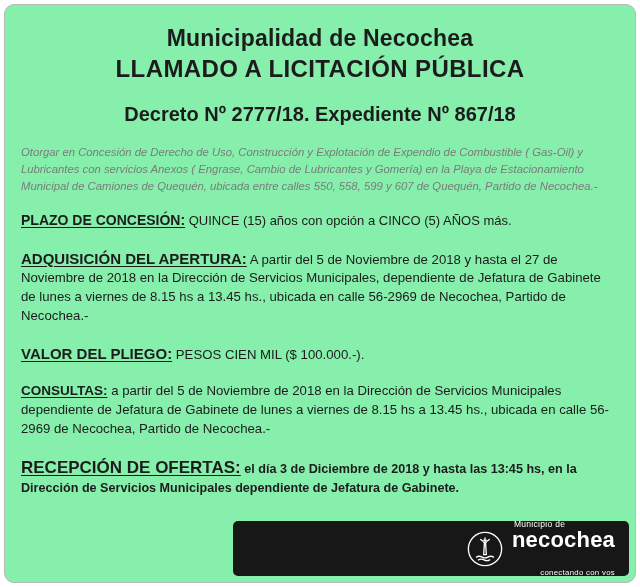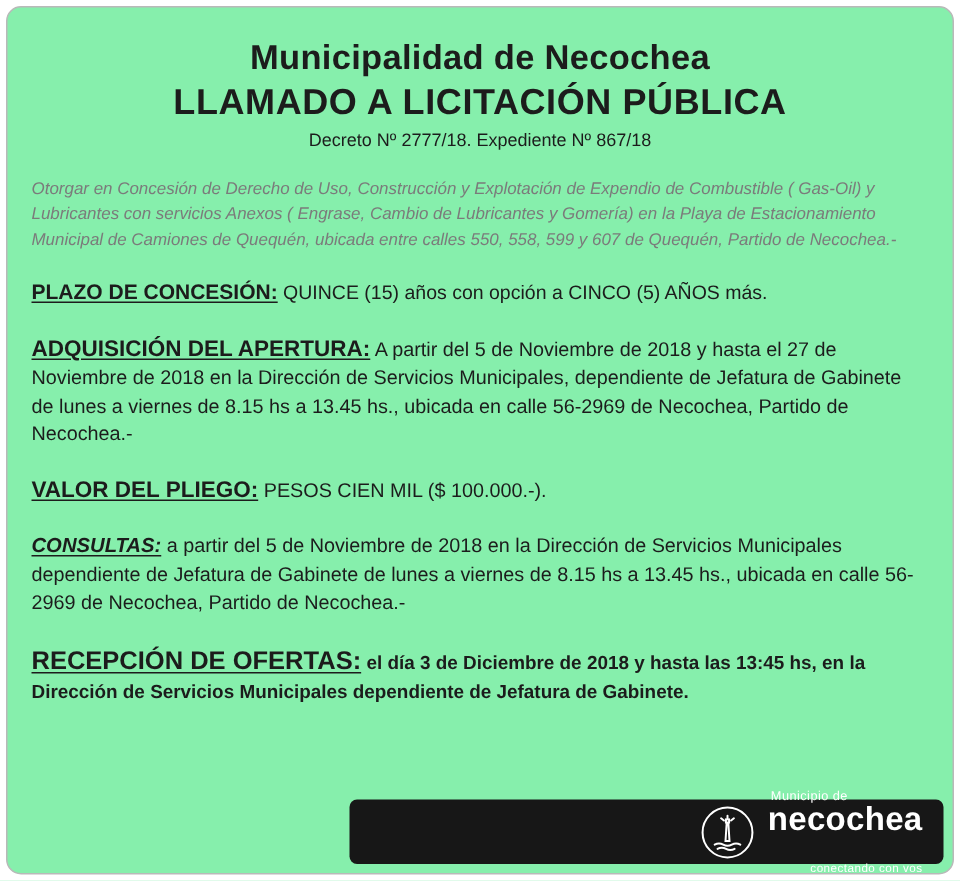--- a/index.html
+++ b/index.html
@@ -28,23 +28,23 @@
     font-weight: 700;
     letter-spacing: 0.2px;
   }
   .header .subtitle {
     font-size: 24px;
     font-weight: 700;
     margin-top: 3px;
     letter-spacing: 0.4px;
   }
   .header .decree {
-    font-size: 12px;
-    font-weight: 400;
-    margin-top: 3px;
+    font-size: 20px;
+    font-weight: 700;
+    margin-top: 20px;
   }
   
   .intro {
     margin-top: 18px;
     font-size: 11.3px;
     font-style: italic;
     color: #7b7b7b;
     line-height: 1.5;
   }
   
@@ -58,33 +58,33 @@
     font-weight: 700;
     text-decoration: underline;
     text-underline-offset: 2px;
   }
   .section--plazo .label { font-size: 14px; }
   .section--plazo { font-size: 13px; }
   .section--adquisicion .label { font-size: 15px; }
   .section--adquisicion { font-size: 13.2px; }
   .section--valor .label { font-size: 15px; margin-top: 12px; }
   .section--valor { font-size: 13.2px; }
-  .section--consultas .label { font-size: 13.5px; font-style: italic; }
+  .section--consultas .label { font-size: 13.5px; }
   .section--consultas { font-size: 13.2px; }
   .section--recepcion .label { font-size: 17px; }
   .section--recepcion { font-size: 12.6px; font-weight: 700; margin-bottom: 14px; }
   .section--apertura .label { font-size: 12.6px; }
   .section--apertura { font-size: 12.6px; font-weight: 700; }
   
   .footer-band {
     position: absolute;
     right: 6px;
     bottom: 6px;
     width: 396px;
-    height: 43px;
+    height: 55px;
     background: #171717;
     border-radius: 5px;
     display: flex;
     align-items: center;
     justify-content: flex-end;
     padding-right: 14px;
   }
   .logo {
     display: flex;
     align-items: center;

